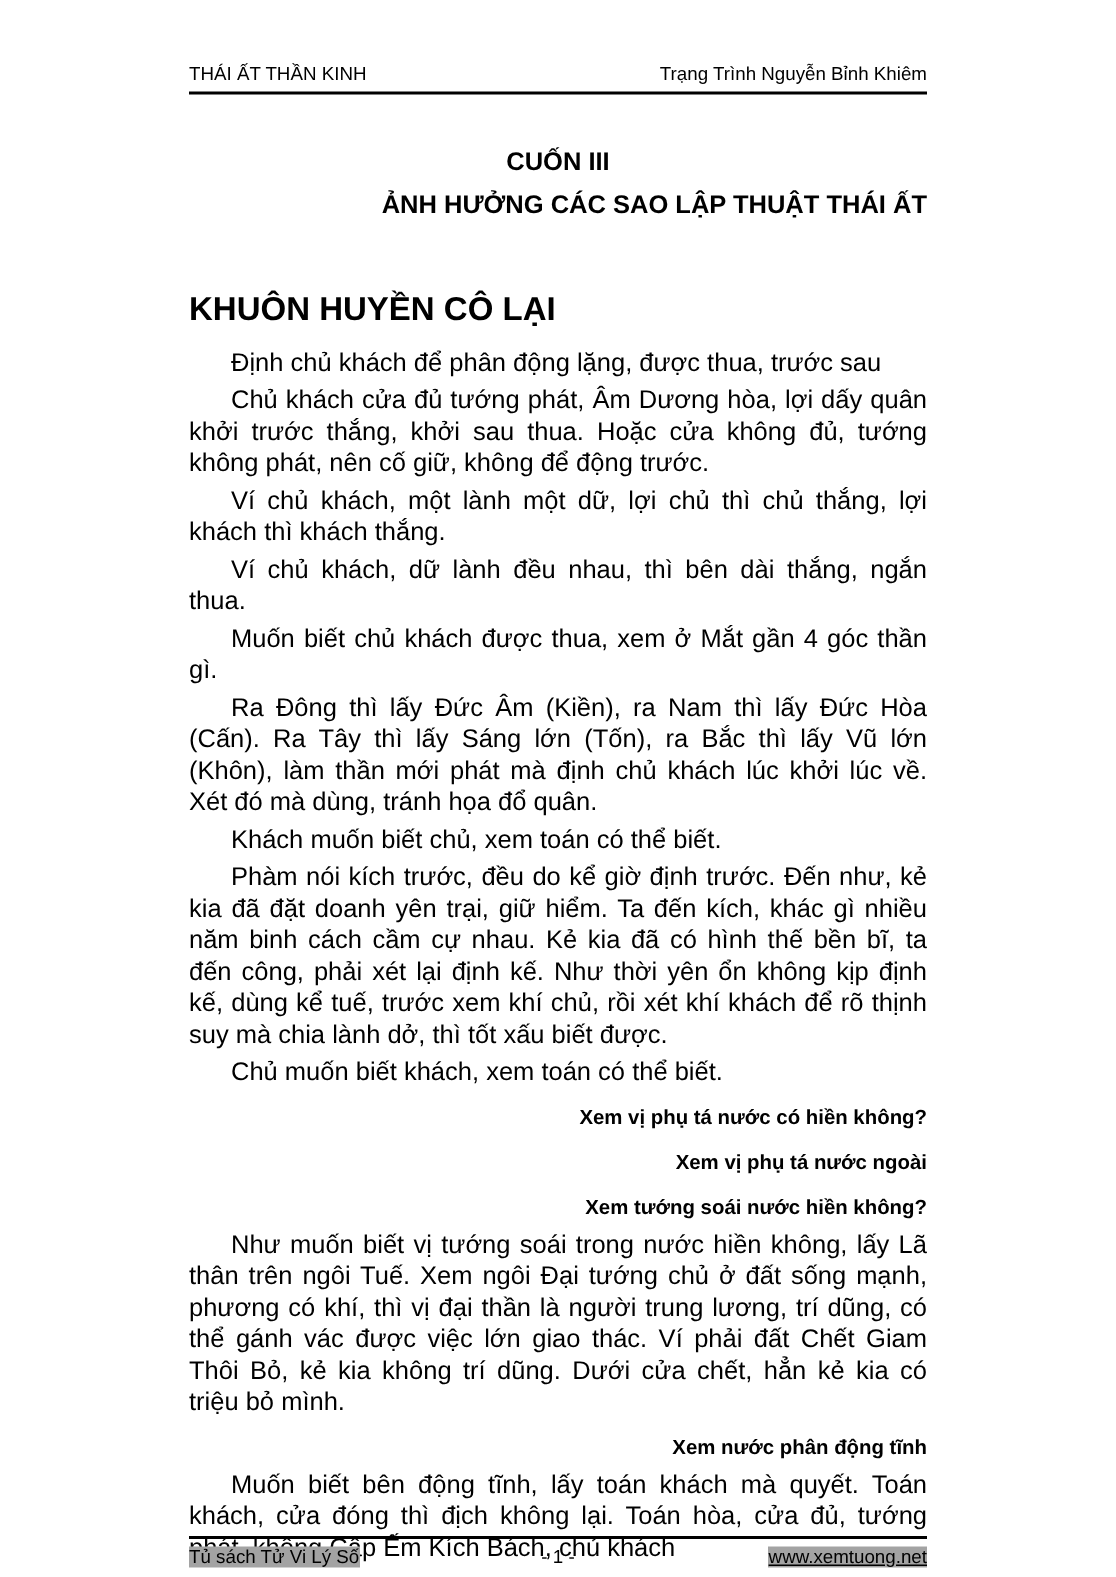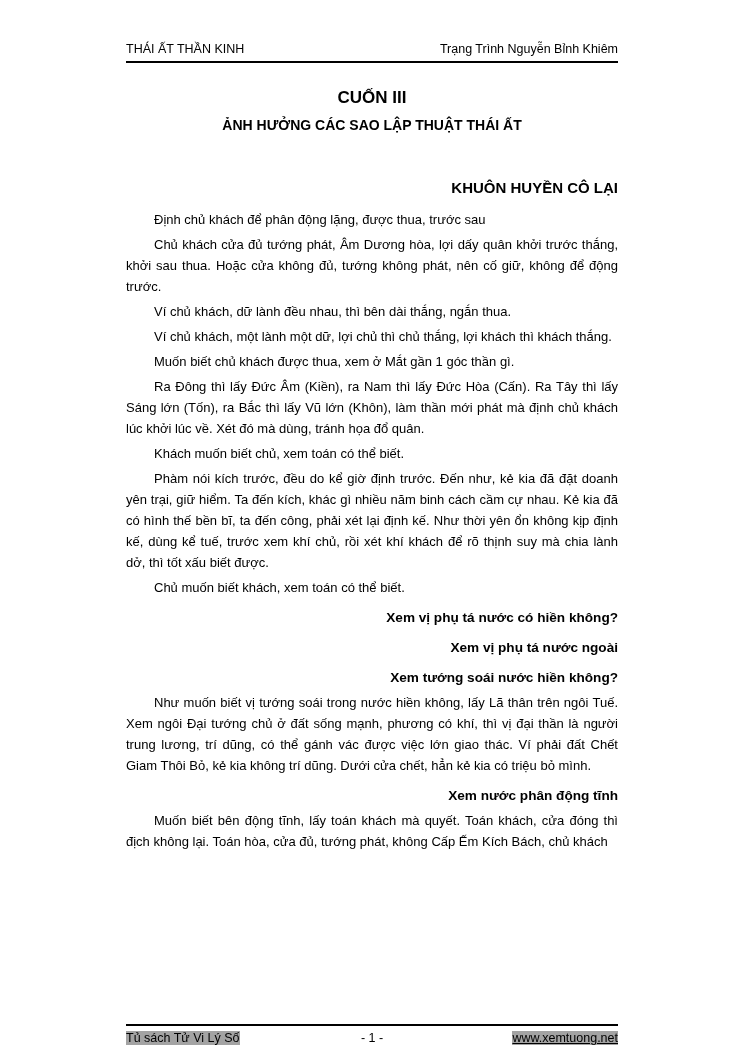--- a/index.html
+++ b/index.html
@@ -25,47 +25,47 @@
     right: 86px;
     display: flex;
     justify-content: space-between;
     align-items: flex-end;
     font-size: 12.5px;
     padding-bottom: 5px;
     border-bottom: 2px solid #000000;
   }
   .doc-body {
     position: absolute;
-    top: 72px;
+    top: 82px;
     left: 86px;
     right: 86px;
   }
   .book-title {
     text-align: center;
     font-weight: bold;
     font-size: 17px;
     margin: 0;
     line-height: 1.2;
   }
   .book-subtitle {
-    text-align: center;
+    text-align: right;
     font-weight: bold;
-    font-size: 14px;
+    font-size: 17px;
     margin: 9px 0 0 0;
     line-height: 1.2;
   }
   .section-title {
-    text-align: right;
+    text-align: left;
     font-weight: bold;
-    font-size: 15px;
+    font-size: 22px;
     margin: 45px 0 12px 0;
     line-height: 1.2;
   }
   .content p.body-para {
-    font-size: 13px;
+    font-size: 17px;
     line-height: 21px;
     margin: 4px 0;
     text-indent: 28px;
     text-align: justify;
   }
   .content h3.sec-heading {
     font-size: 13.6px;
     line-height: 21px;
     font-weight: bold;
     margin: 9px 0 4px 0;
@@ -107,23 +107,23 @@
     <span>Trạng Trình Nguyễn Bỉnh Khiêm</span>
   </div>
 
   <div class="doc-body">
     <h1 class="book-title">CUỐN III</h1>
     <h2 class="book-subtitle">ẢNH HƯỞNG CÁC SAO LẬP THUẬT THÁI ẤT</h2>
     <h2 class="section-title">KHUÔN HUYỀN CÔ LẠI</h2>
     <div class="content">
         <p class="body-para">Định chủ khách để phân động lặng, được thua, trước sau</p>
         <p class="body-para">Chủ khách cửa đủ tướng phát, Âm Dương hòa, lợi dấy quân khởi trước thắng, khởi sau thua. Hoặc cửa không đủ, tướng không phát, nên cố giữ, không để động trước.</p>
+        <p class="body-para">Ví chủ khách, một lành một dữ, lợi chủ thì chủ thắng, lợi khách thì khách thắng.</p>
         <p class="body-para">Ví chủ khách, dữ lành đều nhau, thì bên dài thắng, ngắn thua.</p>
-        <p class="body-para">Ví chủ khách, một lành một dữ, lợi chủ thì chủ thắng, lợi khách thì khách thắng.</p>
-        <p class="body-para">Muốn biết chủ khách được thua, xem ở Mắt gần 1 góc thần gì.</p>
+        <p class="body-para">Muốn biết chủ khách được thua, xem ở Mắt gần 4 góc thần gì.</p>
         <p class="body-para">Ra Đông thì lấy Đức Âm (Kiền), ra Nam thì lấy Đức Hòa (Cấn). Ra Tây thì lấy Sáng lớn (Tốn), ra Bắc thì lấy Vũ lớn (Khôn), làm thần mới phát mà định chủ khách lúc khởi lúc về. Xét đó mà dùng, tránh họa đổ quân.</p>
         <p class="body-para">Khách muốn biết chủ, xem toán có thể biết.</p>
         <p class="body-para">Phàm nói kích trước, đều do kể giờ định trước. Đến như, kẻ kia đã đặt doanh yên trại, giữ hiểm. Ta đến kích, khác gì nhiều năm binh cách cầm cự nhau. Kẻ kia đã có hình thế bền bĩ, ta đến công, phải xét lại định kế. Như thời yên ổn không kịp định kế, dùng kể tuế, trước xem khí chủ, rồi xét khí khách để rõ thịnh suy mà chia lành dở, thì tốt xấu biết được.</p>
         <p class="body-para">Chủ muốn biết khách, xem toán có thể biết.</p>
         <h3 class="sec-heading">Xem vị phụ tá nước có hiền không?</h3>
         <h3 class="sec-heading">Xem vị phụ tá nước ngoài</h3>
         <h3 class="sec-heading">Xem tướng soái nước hiền không?</h3>
         <p class="body-para">Như muốn biết vị tướng soái trong nước hiền không, lấy Lã thân trên ngôi Tuế. Xem ngôi Đại tướng chủ ở đất sống mạnh, phương có khí, thì vị đại thần là người trung lương, trí dũng, có thể gánh vác được việc lớn giao thác. Ví phải đất Chết Giam Thôi Bỏ, kẻ kia không trí dũng. Dưới cửa chết, hẳn kẻ kia có triệu bỏ mình.</p>
         <h3 class="sec-heading">Xem nước phân động tĩnh</h3>
         <p class="body-para">Muốn biết bên động tĩnh, lấy toán khách mà quyết. Toán khách, cửa đóng thì địch không lại. Toán hòa, cửa đủ, tướng phát, không Cấp Ếm Kích Bách, chủ khách</p>

